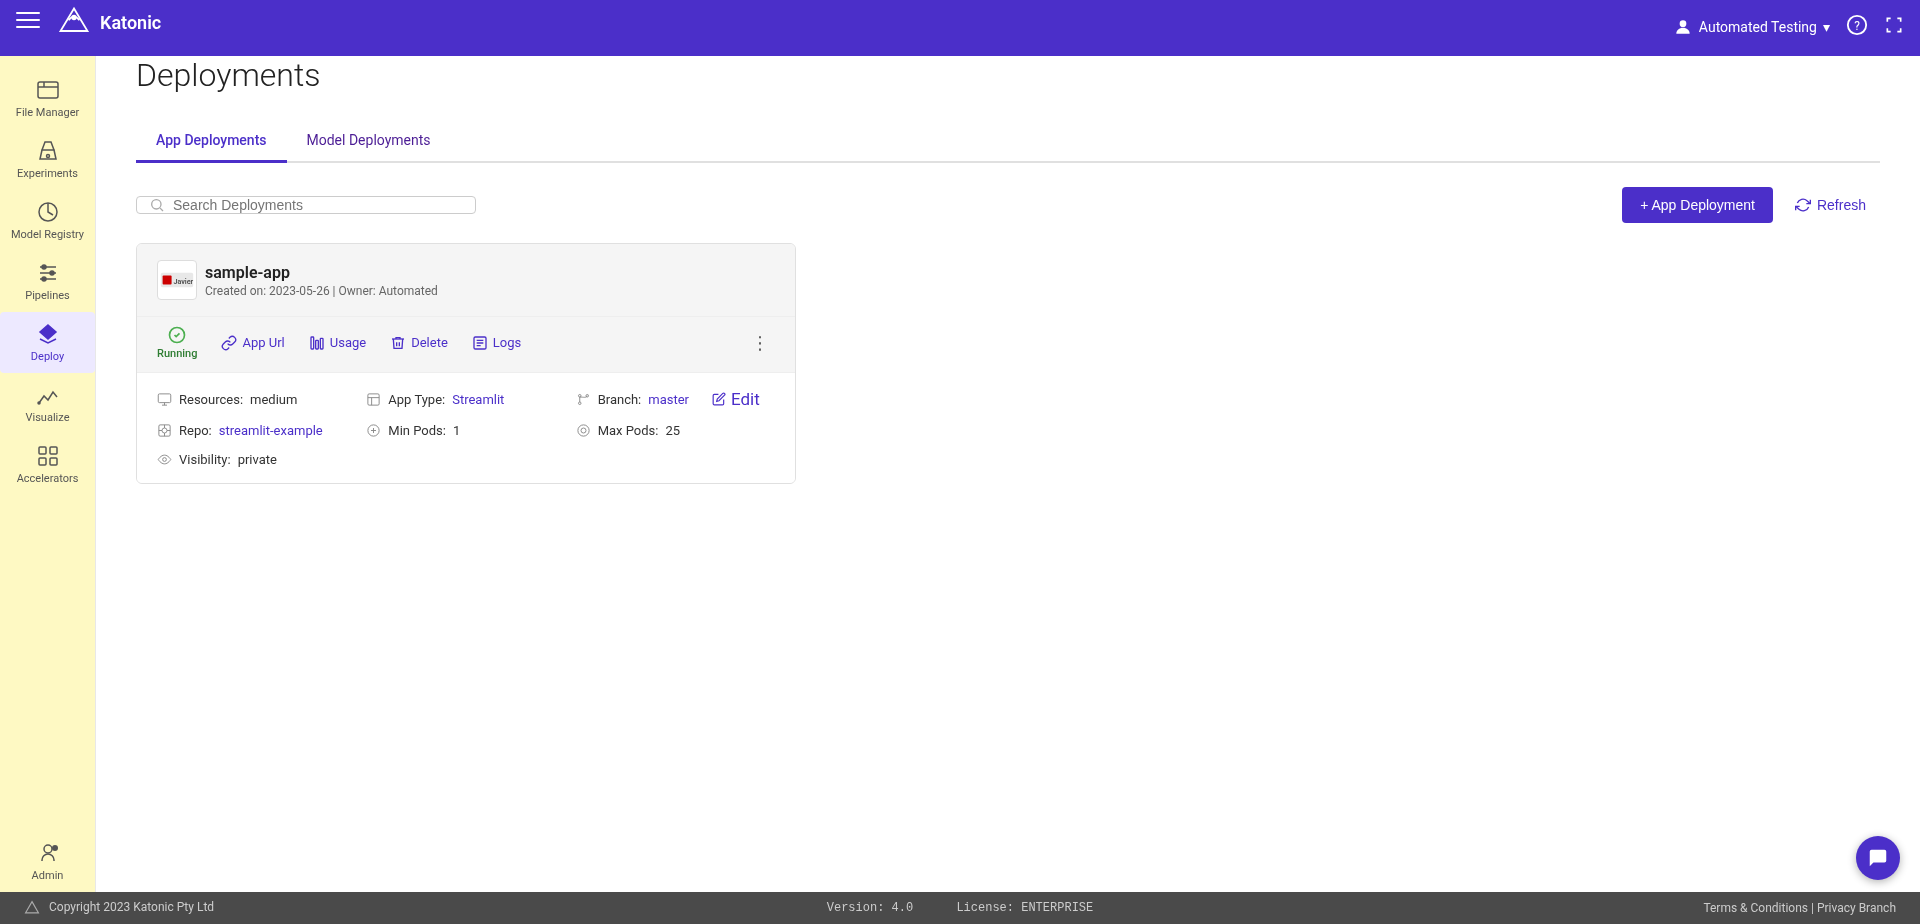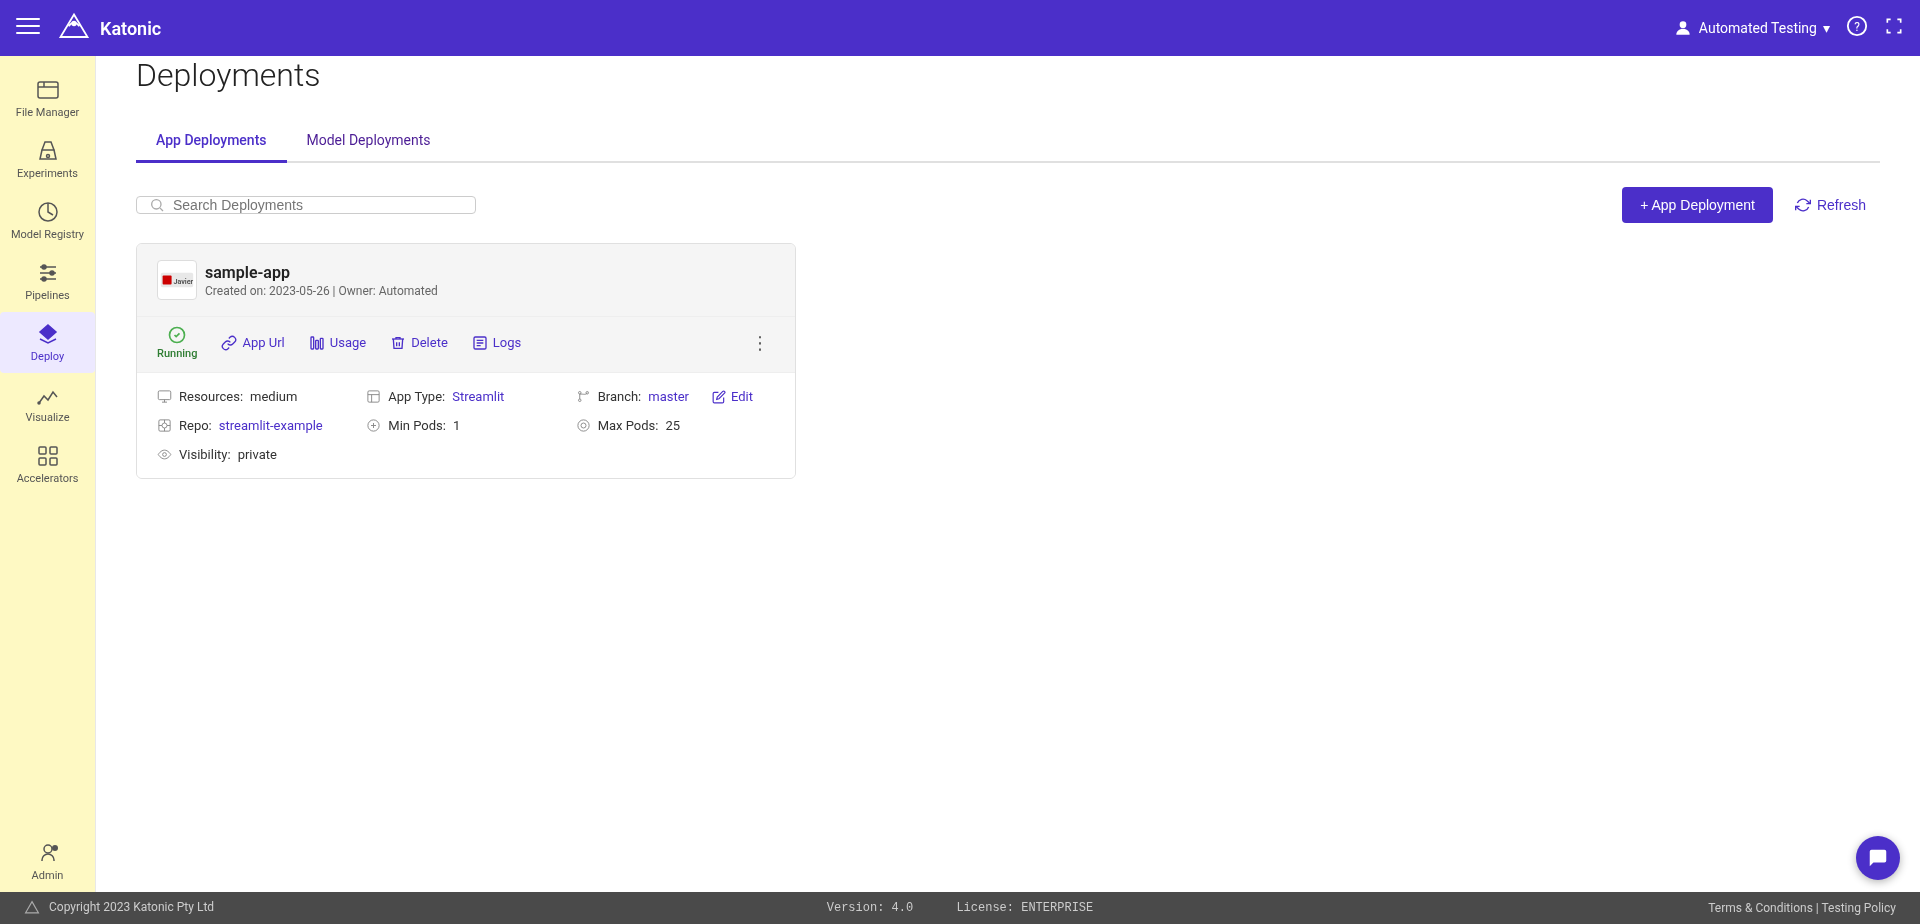--- a/index.html
+++ b/index.html
@@ -3,22 +3,22 @@
   <meta charset="utf-8">
   <style>
     * { box-sizing: border-box; margin: 0; padding: 0; }
     body { font-family: -apple-system, BlinkMacSystemFont, 'Segoe UI', Roboto, sans-serif; background: #f5f5f5; display: flex; flex-direction: column; min-height: 100vh; font-size: 14px; }
 
     
     .topnav {
       background: #4b2fc9;
       height: 56px;
       display: flex;
-      align-items: center;
-      padding: 3px 16px;
+      align-items: flex-end;
+      padding: 16px 16px;
       position: fixed;
       top: 0; left: 0; right: 0;
       z-index: 100;
     }
     .topnav-left { display: flex; align-items: center; gap: 16px; }
     .hamburger-icon { color: white; cursor: pointer; font-size: 20px; }
     .logo { display: flex; align-items: center; gap: 8px; color: white; font-size: 18px; font-weight: 600; }
     .logo svg { width: 36px; height: 36px; }
     .topnav-right { margin-left: auto; display: flex; align-items: center; gap: 16px; }
     .user-menu { display: flex; align-items: center; gap: 6px; color: white; cursor: pointer; font-size: 14px; }
@@ -211,21 +211,21 @@
       display: flex;
       align-items: center;
       gap: 7px;
       font-size: 13px;
       color: #333;
     }
     .detail-item svg { width: 15px; height: 15px; color: #888; flex-shrink: 0; }
     .detail-label { color: #333; font-weight: 400; }
     .detail-value { color: #4b2fc9; }
     .detail-value.plain { color: #333; }
-    .edit-link { display: flex; align-items: center; gap: 5px; color: #4b2fc9; cursor: pointer; font-size: 13px; }
+    .edit-link { display: flex; align-items: center; gap: 5px; color: #4b2fc9; cursor: pointer; font-size: 17px; }
     .edit-link svg { width: 14px; height: 14px; }
 
     
     .footer {
       position: fixed;
       bottom: 0;
       left: 0;
       right: 0;
       background: #4a4a4a;
       color: #ccc;
@@ -554,15 +554,15 @@
     <span>Copyright 2023 Katonic Pty Ltd</span>
   </div>
   <div class="footer-center">
     <span>Version: 4.0</span>
     &nbsp;&nbsp;&nbsp;&nbsp;
     <span>License: ENTERPRISE</span>
   </div>
   <div>
     <a href="#">Terms &amp; Conditions</a>
     <span> | </span>
-    <a href="#">Testing Policy</a>
+    <a href="#">Privacy Branch</a>
   </div>
 </footer>
 
 </body></html>

